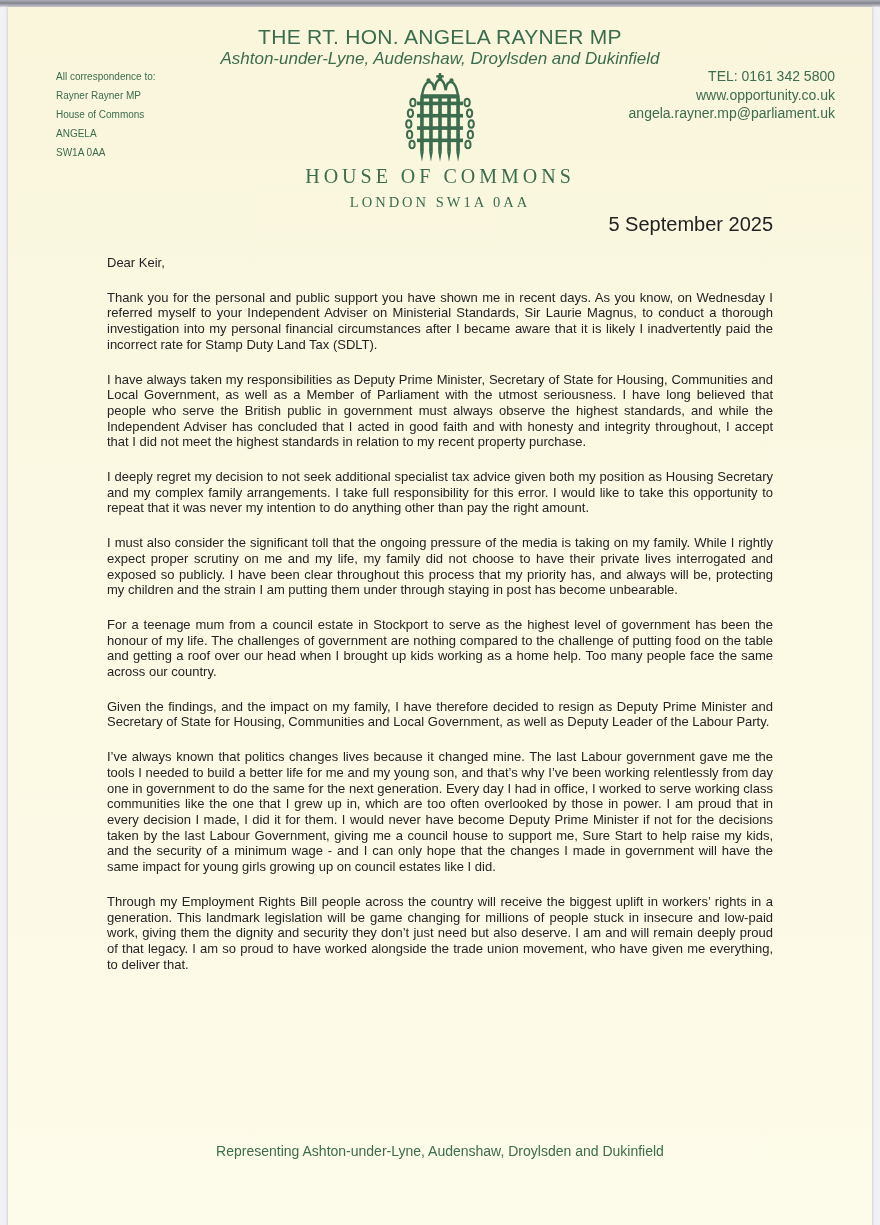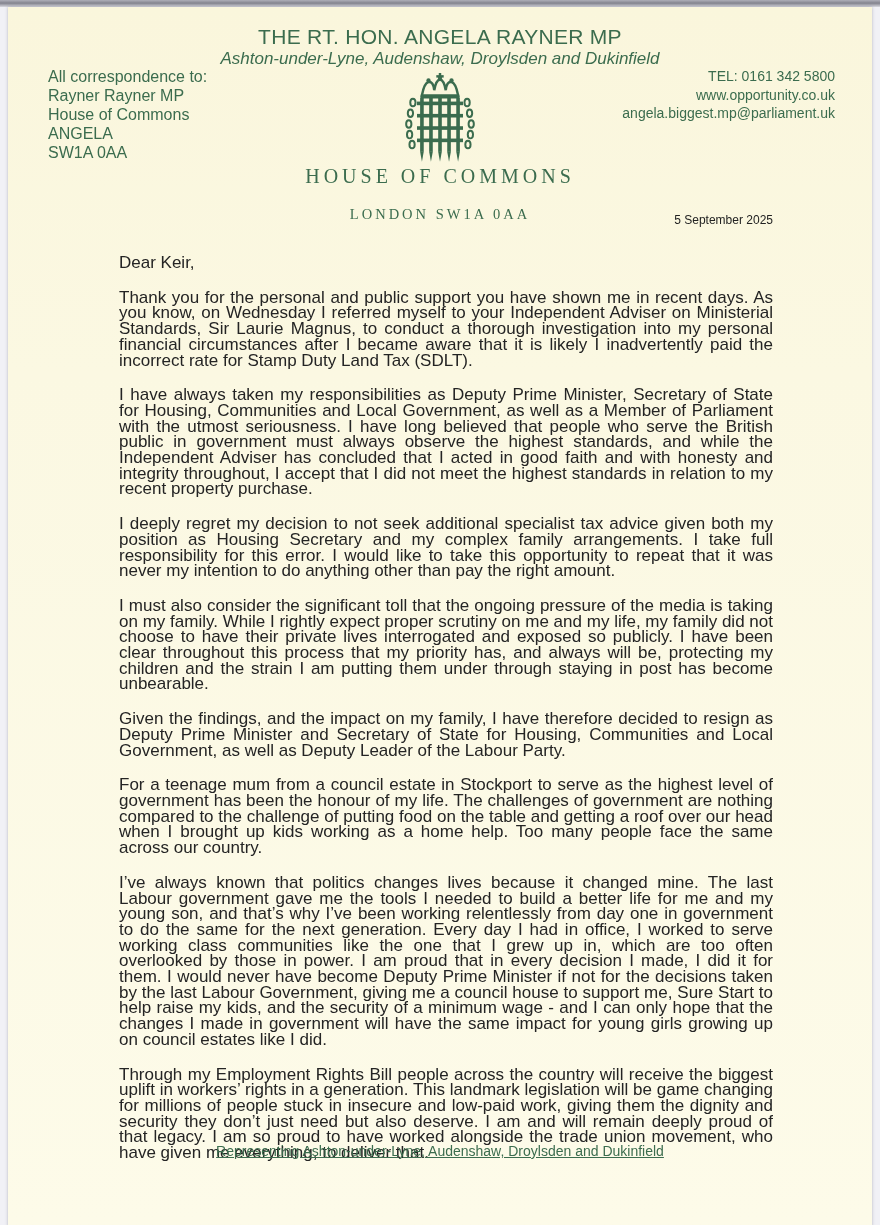--- a/index.html
+++ b/index.html
@@ -23,56 +23,56 @@
   .hdr-title {
     position: absolute; top: 18px; left: 0; right: 0;
     text-align: center; font-size: 21px; line-height: 24px;
     letter-spacing: 0.3px; color: #3b6c4e;
   }
   .hdr-subtitle {
     position: absolute; top: 42px; left: 0; right: 0;
     text-align: center; font-size: 17px; line-height: 20px; color: #3b6c4e; font-style: italic;
   }
   .col-left {
-    position: absolute; top: 60px; left: 40px;
-    font-size: 16px; line-height: 19px; color: #3b6c4e;
+    position: absolute; top: 60px; left: 48px;
+    font-size: 10px; line-height: 19px; color: #3b6c4e;
   }
   .col-right {
     position: absolute; top: 60px; right: 37px; text-align: right;
     font-size: 14px; line-height: 18.5px; color: #3b6c4e;
   }
   .crest {
     position: absolute; top: 66px; left: 50%; transform: translateX(-50%);
   }
   .hoc-line {
     position: absolute; top: 158px; left: 0; right: 0; text-align: center;
     font-family: "Liberation Serif", serif;
     font-size: 20px; letter-spacing: 4px; color: #3b6c4e;
   }
   .hoc-addr {
     position: absolute; top: 187px; left: 0; right: 0; text-align: center;
     font-family: "Liberation Serif", serif;
-    font-size: 14.5px; letter-spacing: 3px; color: #3b6c4e; margin-top: 12px;
+    font-size: 14.5px; letter-spacing: 3px; color: #3b6c4e;
   }
   .date-line {
     position: absolute; top: 206px; right: 99px;
-    font-size: 12px; color: #222; margin-left: 43px;
+    font-size: 20px; color: #222; margin-left: 43px;
   }
   .letter {
     position: absolute; top: 248px; left: 99px; right: 99px;
   }
   .letter p {
-    margin: 0 0 19px 12px;
-    font-size: 17px; line-height: 15.7px;
+    margin: 0 0 19px 0;
+    font-size: 13px; line-height: 15.7px;
     text-align: justify; color: #242424;
   }
   .letter p.salutation { text-align: left; }
   .footer {
     position: absolute; top: 1136px; left: 0; right: 0; text-align: center;
-    font-size: 14px; line-height: 17.5px; color: #3b6c4e; text-decoration: underline;
+    font-size: 14px; line-height: 17.5px; color: #3b6c4e;
   }
   .footer .tel { margin-right: 30px; }
 </style>
 </head>
 <body>
 
 <div class="top-strip"></div>
 
 <div class="page">
 
@@ -83,21 +83,21 @@
     <div>All correspondence to:</div>
     <div>Rayner Rayner MP</div>
     <div>House of Commons</div>
     <div>ANGELA</div>
     <div>SW1A 0AA</div>
   </div>
 
   <div class="col-right">
     <div>TEL: 0161 342 5800</div>
     <div>www.opportunity.co.uk</div>
-    <div>angela.biggest.mp@parliament.uk</div>
+    <div>angela.rayner.mp@parliament.uk</div>
   </div>
 
   <div class="crest">
     <svg width="100" height="92" viewBox="0 0 120 112" aria-hidden="true">
       <g stroke="#3b6c4e" fill="#3b6c4e">
 
         <rect x="58.5" y="0" width="3" height="9" stroke="none"></rect>
         <rect x="55.5" y="2.6" width="9" height="3" stroke="none"></rect>
 
         <path d="M38 27 Q41 12 46 11 Q52 10 53 21 Q55 9 60 8 Q65 9 67 21 Q68 10 74 11 Q79 12 82 27" fill="none" stroke-width="3"></path>
@@ -143,22 +143,22 @@
   <div class="hoc-addr">LONDON SW1A 0AA</div>
 
   <div class="date-line">5 September 2025</div>
 
   <div class="letter">
     <p class="salutation">Dear Keir,</p>
     <p>Thank you for the personal and public support you have shown me in recent days. As you know, on Wednesday I referred myself to your Independent Adviser on Ministerial Standards, Sir Laurie Magnus, to conduct a thorough investigation into my personal financial circumstances after I became aware that it is likely I inadvertently paid the incorrect rate for Stamp Duty Land Tax (SDLT).</p>
     <p>I have always taken my responsibilities as Deputy Prime Minister, Secretary of State for Housing, Communities and Local Government, as well as a Member of Parliament with the utmost seriousness. I have long believed that people who serve the British public in government must always observe the highest standards, and while the Independent Adviser has concluded that I acted in good faith and with honesty and integrity throughout, I accept that I did not meet the highest standards in relation to my recent property purchase.</p>
     <p>I deeply regret my decision to not seek additional specialist tax advice given both my position as Housing Secretary and my complex family arrangements. I take full responsibility for this error. I would like to take this opportunity to repeat that it was never my intention to do anything other than pay the right amount.</p>
     <p>I must also consider the significant toll that the ongoing pressure of the media is taking on my family. While I rightly expect proper scrutiny on me and my life, my family did not choose to have their private lives interrogated and exposed so publicly. I have been clear throughout this process that my priority has, and always will be, protecting my children and the strain I am putting them under through staying in post has become unbearable.</p>
+    <p>For a teenage mum from a council estate in Stockport to serve as the highest level of government has been the honour of my life. The challenges of government are nothing compared to the challenge of putting food on the table and getting a roof over our head when I brought up kids working as a home help. Too many people face the same across our country.</p>
     <p>Given the findings, and the impact on my family, I have therefore decided to resign as Deputy Prime Minister and Secretary of State for Housing, Communities and Local Government, as well as Deputy Leader of the Labour Party.</p>
-    <p>For a teenage mum from a council estate in Stockport to serve as the highest level of government has been the honour of my life. The challenges of government are nothing compared to the challenge of putting food on the table and getting a roof over our head when I brought up kids working as a home help. Too many people face the same across our country.</p>
     <p>I’ve always known that politics changes lives because it changed mine. The last Labour government gave me the tools I needed to build a better life for me and my young son, and that’s why I’ve been working relentlessly from day one in government to do the same for the next generation. Every day I had in office, I worked to serve working class communities like the one that I grew up in, which are too often overlooked by those in power. I am proud that in every decision I made, I did it for them. I would never have become Deputy Prime Minister if not for the decisions taken by the last Labour Government, giving me a council house to support me, Sure Start to help raise my kids, and the security of a minimum wage - and I can only hope that the changes I made in government will have the same impact for young girls growing up on council estates like I did.</p>
     <p>Through my Employment Rights Bill people across the country will receive the biggest uplift in workers’ rights in a generation. This landmark legislation will be game changing for millions of people stuck in insecure and low-paid work, giving them the dignity and security they don’t just need but also deserve. I am and will remain deeply proud of that legacy. I am so proud to have worked alongside the trade union movement, who have given me everything, to deliver that.</p>
   </div>
 
   <div class="footer">
     <div>Representing Ashton-under-Lyne, Audenshaw, Droylsden and Dukinfield</div>
   </div>
 
 </div>
 

